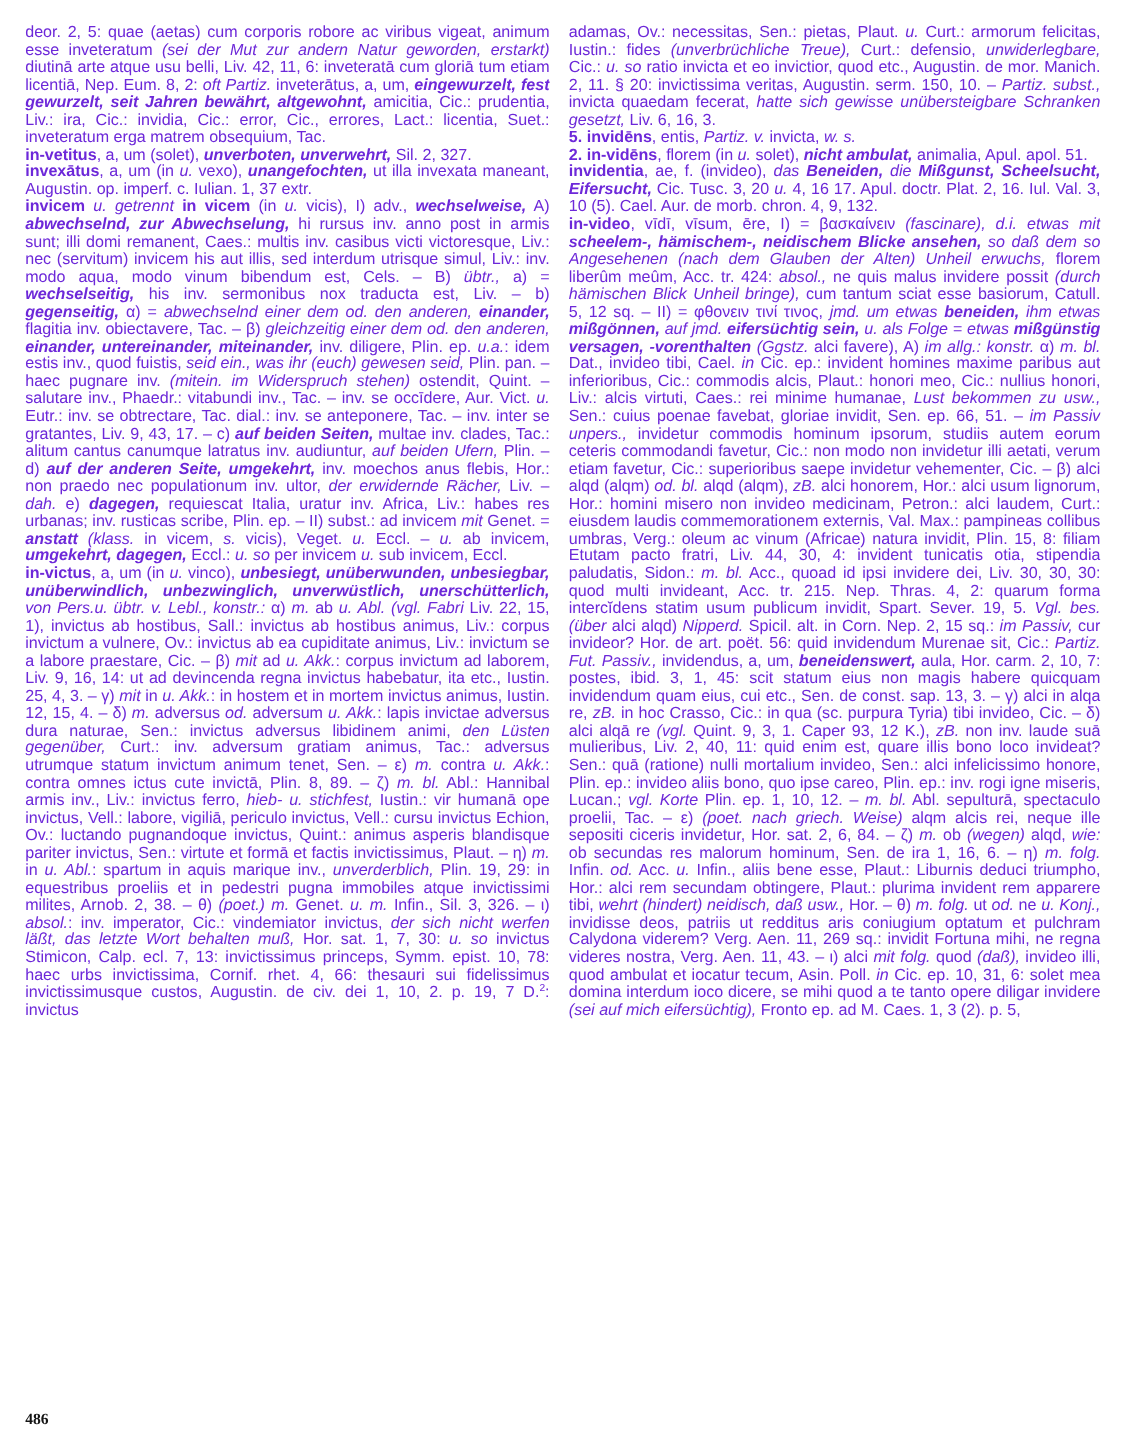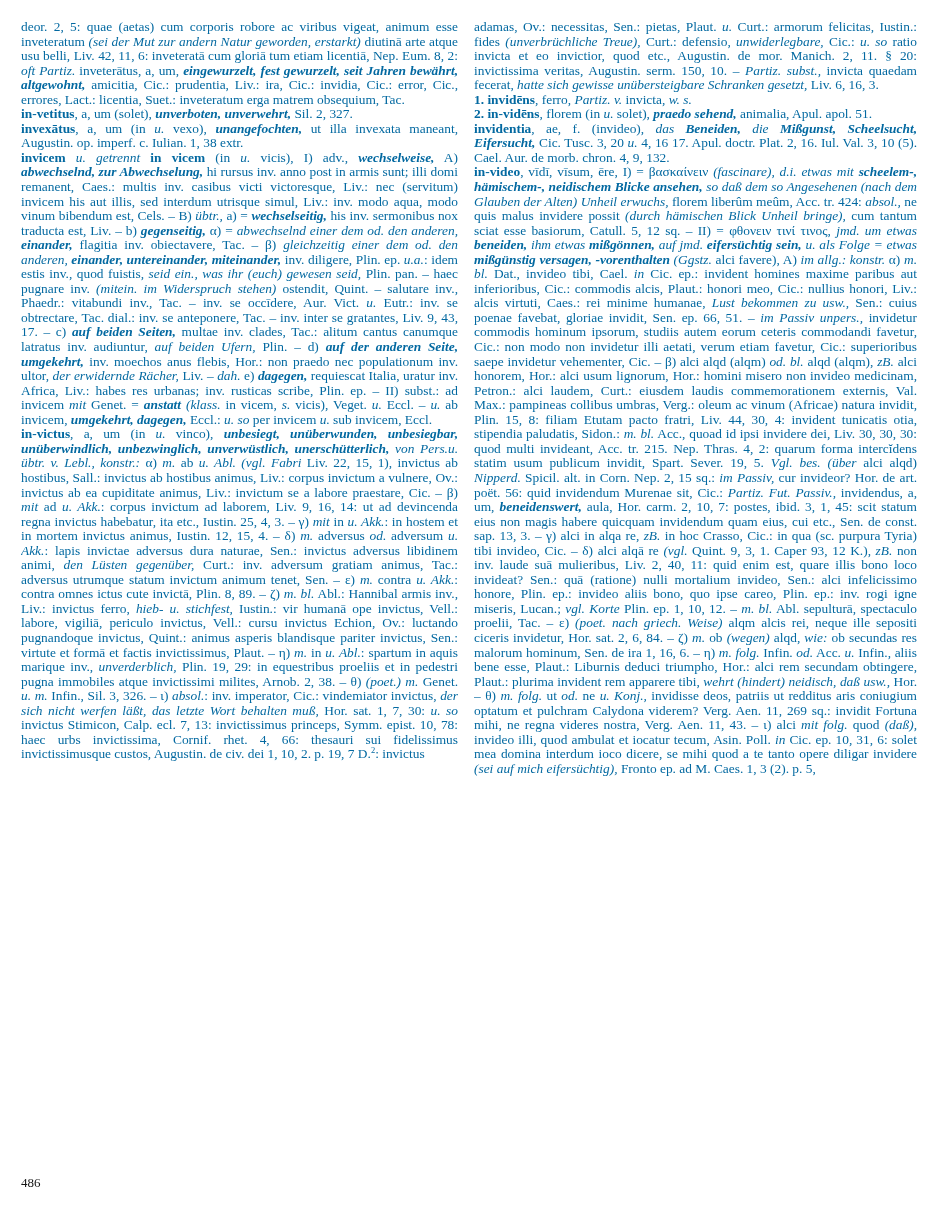--- a/index.html
+++ b/index.html
@@ -1,58 +1,59 @@
 <!DOCTYPE html>
 <html><head>
 <meta charset="utf-8">
 <style>
   html, body { margin: 0; padding: 0; background: #ffffff; }
   body { width: 935px; height: 1210px; overflow: hidden; }
   .page { padding: 20px 18px 0 21px; }
   .cols { display: flex; gap: 16px; }
   .col {
-    font-family: Liberation Serif, serif;
+    font-family: Liberation Sans, sans-serif;
     font-size: 13.4px;
     line-height: 14.55px;
-    color: #0369a1;
+    color: #6d28d9;
     text-align: justify;
     height: 1146px;
     overflow: hidden;
   }
   .col-left  { width: 437px; }
   .col-right { width: 443px; }
   p.entry { margin: 0; padding: 0; }
   .r-p  { }
   .r-b  { font-weight: bold; }
   .r-i  { font-style: italic; }
   .r-bi { font-weight: bold; font-style: italic; }
   .r-sup { vertical-align: super; font-size: 8.5px; line-height: 0; }
   .footer {
     font-family: "Liberation Serif", serif;
     font-size: 13px;
     color: #151515;
     margin-top: 9px;
+    font-weight: bold;
   }
 </style>
 </head>
 <body>
 
 <div class="page">
   <div class="cols">
     <div class="col col-left">
         <p class="entry"><span class="r-p">deor. 2, 5: quae (aetas) cum corporis robore ac viribus vigeat, animum esse inveteratum </span><span class="r-i">(sei der Mut zur andern Natur geworden, erstarkt)</span><span class="r-p"> diutinā arte atque usu belli, Liv. 42, 11, 6: inveteratā cum gloriā tum etiam licentiā, Nep. Eum. 8, 2: </span><span class="r-i">oft Partiz.</span><span class="r-p"> inveterātus, a, um, </span><span class="r-bi">eingewurzelt, fest gewurzelt, seit Jahren bewährt, altgewohnt,</span><span class="r-p"> amicitia, Cic.: prudentia, Liv.: ira, Cic.: invidia, Cic.: error, Cic., errores, Lact.: licentia, Suet.: inveteratum erga matrem obsequium, Tac.</span></p>
         <p class="entry"><span class="r-b">in-vetitus</span><span class="r-p">, a, um (solet), </span><span class="r-bi">unverboten, unverwehrt,</span><span class="r-p"> Sil. 2, 327.</span></p>
-        <p class="entry"><span class="r-b">invexātus</span><span class="r-p">, a, um (in </span><span class="r-i">u.</span><span class="r-p"> vexo), </span><span class="r-bi">unangefochten,</span><span class="r-p"> ut illa invexata maneant, Augustin. op. imperf. c. Iulian. 1, 38 extr.</span></p>
+        <p class="entry"><span class="r-b">invexātus</span><span class="r-p">, a, um (in </span><span class="r-i">u.</span><span class="r-p"> vexo), </span><span class="r-bi">unangefochten,</span><span class="r-p"> ut illa invexata maneant, Augustin. op. imperf. c. Iulian. 1, 37 extr.</span></p>
         <p class="entry"><span class="r-b">invicem</span><span class="r-p"> </span><span class="r-i">u. getrennt</span><span class="r-p"> </span><span class="r-b">in vicem</span><span class="r-p"> (in </span><span class="r-i">u.</span><span class="r-p"> vicis), I) adv., </span><span class="r-bi">wechselweise,</span><span class="r-p"> A) </span><span class="r-bi">abwechselnd, zur Abwechselung,</span><span class="r-p"> hi rursus inv. anno post in armis sunt; illi domi remanent, Caes.: multis inv. casibus victi victoresque, Liv.: nec (servitum) invicem his aut illis, sed interdum utrisque simul, Liv.: inv. modo aqua, modo vinum bibendum est, Cels. – B) </span><span class="r-i">übtr.,</span><span class="r-p"> a) = </span><span class="r-bi">wechselseitig,</span><span class="r-p"> his inv. sermonibus nox traducta est, Liv. – b) </span><span class="r-bi">gegenseitig,</span><span class="r-p"> α) = </span><span class="r-i">abwechselnd einer dem od. den anderen,</span><span class="r-bi"> einander,</span><span class="r-p"> flagitia inv. obiectavere, Tac. – β) </span><span class="r-i">gleichzeitig einer dem od. den anderen,</span><span class="r-bi"> einander, untereinander, miteinander,</span><span class="r-p"> inv. diligere, Plin. ep. </span><span class="r-i">u.a.</span><span class="r-p">: idem estis inv., quod fuistis, </span><span class="r-i">seid ein., was ihr (euch) gewesen seid,</span><span class="r-p"> Plin. pan. – haec pugnare inv. </span><span class="r-i">(mitein. im Widerspruch stehen)</span><span class="r-p"> ostendit, Quint. – salutare inv., Phaedr.: vitabundi inv., Tac. – inv. se occīdere, Aur. Vict. </span><span class="r-i">u.</span><span class="r-p"> Eutr.: inv. se obtrectare, Tac. dial.: inv. se anteponere, Tac. – inv. inter se gratantes, Liv. 9, 43, 17. – c) </span><span class="r-bi">auf beiden Seiten,</span><span class="r-p"> multae inv. clades, Tac.: alitum cantus canumque latratus inv. audiuntur, </span><span class="r-i">auf beiden Ufern,</span><span class="r-p"> Plin. – d) </span><span class="r-bi">auf der anderen Seite, umgekehrt,</span><span class="r-p"> inv. moechos anus flebis, Hor.: non praedo nec populationum inv. ultor, </span><span class="r-i">der erwidernde Rächer,</span><span class="r-p"> Liv. – </span><span class="r-i">dah.</span><span class="r-p"> e) </span><span class="r-bi">dagegen,</span><span class="r-p"> requiescat Italia, uratur inv. Africa, Liv.: habes res urbanas; inv. rusticas scribe, Plin. ep. – II) subst.: ad invicem </span><span class="r-i">mit</span><span class="r-p"> Genet. = </span><span class="r-bi">anstatt</span><span class="r-i"> (klass.</span><span class="r-p"> in vicem, </span><span class="r-i">s.</span><span class="r-p"> vicis), Veget. </span><span class="r-i">u.</span><span class="r-p"> Eccl. – </span><span class="r-i">u.</span><span class="r-p"> ab invicem, </span><span class="r-bi">umgekehrt, dagegen,</span><span class="r-p"> Eccl.: </span><span class="r-i">u. so</span><span class="r-p"> per invicem </span><span class="r-i">u.</span><span class="r-p"> sub invicem, Eccl.</span></p>
         <p class="entry"><span class="r-b">in-victus</span><span class="r-p">, a, um (in </span><span class="r-i">u.</span><span class="r-p"> vinco), </span><span class="r-bi">unbesiegt, unüberwunden, unbesiegbar, unüberwindlich, unbezwinglich, unverwüstlich, unerschütterlich,</span><span class="r-i"> von Pers.u. übtr. v. Lebl., konstr.:</span><span class="r-p"> α) </span><span class="r-i">m.</span><span class="r-p"> ab </span><span class="r-i">u. Abl. (vgl. Fabri</span><span class="r-p"> Liv. 22, 15, 1), invictus ab hostibus, Sall.: invictus ab hostibus animus, Liv.: corpus invictum a vulnere, Ov.: invictus ab ea cupiditate animus, Liv.: invictum se a labore praestare, Cic. – β) </span><span class="r-i">mit</span><span class="r-p"> ad </span><span class="r-i">u. Akk.</span><span class="r-p">: corpus invictum ad laborem, Liv. 9, 16, 14: ut ad devincenda regna invictus habebatur, ita etc., Iustin. 25, 4, 3. – γ) </span><span class="r-i">mit</span><span class="r-p"> in </span><span class="r-i">u. Akk.</span><span class="r-p">: in hostem et in mortem invictus animus, Iustin. 12, 15, 4. – δ) </span><span class="r-i">m.</span><span class="r-p"> adversus </span><span class="r-i">od.</span><span class="r-p"> adversum </span><span class="r-i">u. Akk.</span><span class="r-p">: lapis invictae adversus dura naturae, Sen.: invictus adversus libidinem animi, </span><span class="r-i">den Lüsten gegenüber,</span><span class="r-p"> Curt.: inv. adversum gratiam animus, Tac.: adversus utrumque statum invictum animum tenet, Sen. – ε) </span><span class="r-i">m.</span><span class="r-p"> contra </span><span class="r-i">u. Akk.</span><span class="r-p">: contra omnes ictus cute invictā, Plin. 8, 89. – ζ) </span><span class="r-i">m. bl.</span><span class="r-p"> Abl.: Hannibal armis inv., Liv.: invictus ferro, </span><span class="r-i">hieb- u. stichfest,</span><span class="r-p"> Iustin.: vir humanā ope invictus, Vell.: labore, vigiliā, periculo invictus, Vell.: cursu invictus Echion, Ov.: luctando pugnandoque invictus, Quint.: animus asperis blandisque pariter invictus, Sen.: virtute et formā et factis invictissimus, Plaut. – η) </span><span class="r-i">m.</span><span class="r-p"> in </span><span class="r-i">u. Abl.</span><span class="r-p">: spartum in aquis marique inv., </span><span class="r-i">unverderblich,</span><span class="r-p"> Plin. 19, 29: in equestribus proeliis et in pedestri pugna immobiles atque invictissimi milites, Arnob. 2, 38. – θ) </span><span class="r-i">(poet.) m.</span><span class="r-p"> Genet. </span><span class="r-i">u. m.</span><span class="r-p"> Infin., Sil. 3, 326. – ι) </span><span class="r-i">absol.</span><span class="r-p">: inv. imperator, Cic.: vindemiator invictus, </span><span class="r-i">der sich nicht werfen läßt, das letzte Wort behalten muß,</span><span class="r-p"> Hor. sat. 1, 7, 30: </span><span class="r-i">u. so</span><span class="r-p"> invictus Stimicon, Calp. ecl. 7, 13: invictissimus princeps, Symm. epist. 10, 78: haec urbs invictissima, Cornif. rhet. 4, 66: thesauri sui fidelissimus invictissimusque custos, Augustin. de civ. dei 1, 10, 2. p. 19, 7 D.</span><span class="r-sup">2</span><span class="r-p">: invictus</span></p>
       </div>
     <div class="col col-right">
         <p class="entry"><span class="r-p">adamas, Ov.: necessitas, Sen.: pietas, Plaut. </span><span class="r-i">u.</span><span class="r-p"> Curt.: armorum felicitas, Iustin.: fides </span><span class="r-i">(unverbrüchliche Treue),</span><span class="r-p"> Curt.: defensio, </span><span class="r-i">unwiderlegbare,</span><span class="r-p"> Cic.: </span><span class="r-i">u. so</span><span class="r-p"> ratio invicta et eo invictior, quod etc., Augustin. de mor. Manich. 2, 11. § 20: invictissima veritas, Augustin. serm. 150, 10. – </span><span class="r-i">Partiz. subst.,</span><span class="r-p"> invicta quaedam fecerat, </span><span class="r-i">hatte sich gewisse unübersteigbare Schranken gesetzt,</span><span class="r-p"> Liv. 6, 16, 3.</span></p>
-        <p class="entry"><span class="r-b">1. invidēns</span><span class="r-p">, ferro, </span><span class="r-i">Partiz. v.</span><span class="r-p"> invicta, </span><span class="r-i">w. s.</span></p>
-        <p class="entry"><span class="r-b">2. in-vidēns</span><span class="r-p">, florem (in </span><span class="r-i">u.</span><span class="r-p"> solet), </span><span class="r-bi">praedo sehend,</span><span class="r-p"> animalia, Apul. apol. 51.</span></p>
+        <p class="entry"><span class="r-b">5. invidēns</span><span class="r-p">, entis, </span><span class="r-i">Partiz. v.</span><span class="r-p"> invicta, </span><span class="r-i">w. s.</span></p>
+        <p class="entry"><span class="r-b">2. in-vidēns</span><span class="r-p">, florem (in </span><span class="r-i">u.</span><span class="r-p"> solet), </span><span class="r-bi">nicht ambulat,</span><span class="r-p"> animalia, Apul. apol. 51.</span></p>
         <p class="entry"><span class="r-b">invidentia</span><span class="r-p">, ae, f. (invideo), </span><span class="r-i">das </span><span class="r-bi">Beneiden,</span><span class="r-i"> die </span><span class="r-bi">Mißgunst, Scheelsucht, Eifersucht,</span><span class="r-p"> Cic. Tusc. 3, 20 </span><span class="r-i">u.</span><span class="r-p"> 4, 16 17. Apul. doctr. Plat. 2, 16. Iul. Val. 3, 10 (5). Cael. Aur. de morb. chron. 4, 9, 132.</span></p>
         <p class="entry"><span class="r-b">in-video</span><span class="r-p">, vīdī, vīsum, ēre, I) = βασκαίνειν </span><span class="r-i">(fascinare), d.i. etwas mit </span><span class="r-bi">scheelem-, hämischem-, neidischem Blicke ansehen,</span><span class="r-i"> so daß dem so Angesehenen (nach dem Glauben der Alten) Unheil erwuchs,</span><span class="r-p"> florem liberûm meûm, Acc. tr. 424: </span><span class="r-i">absol.,</span><span class="r-p"> ne quis malus invidere possit </span><span class="r-i">(durch hämischen Blick Unheil bringe),</span><span class="r-p"> cum tantum sciat esse basiorum, Catull. 5, 12 sq. – II) = φθονειν τινί τινος, </span><span class="r-i">jmd. um etwas </span><span class="r-bi">beneiden,</span><span class="r-i"> ihm etwas </span><span class="r-bi">mißgönnen,</span><span class="r-i"> auf jmd. </span><span class="r-bi">eifersüchtig sein,</span><span class="r-i"> u. als Folge = etwas </span><span class="r-bi">mißgünstig versagen, -vorenthalten</span><span class="r-i"> (Ggstz.</span><span class="r-p"> alci favere), A) </span><span class="r-i">im allg.: konstr.</span><span class="r-p"> α) </span><span class="r-i">m. bl.</span><span class="r-p"> Dat., invideo tibi, Cael. </span><span class="r-i">in</span><span class="r-p"> Cic. ep.: invident homines maxime paribus aut inferioribus, Cic.: commodis alcis, Plaut.: honori meo, Cic.: nullius honori, Liv.: alcis virtuti, Caes.: rei minime humanae, </span><span class="r-i">Lust bekommen zu usw.,</span><span class="r-p"> Sen.: cuius poenae favebat, gloriae invidit, Sen. ep. 66, 51. – </span><span class="r-i">im Passiv unpers.,</span><span class="r-p"> invidetur commodis hominum ipsorum, studiis autem eorum ceteris commodandi favetur, Cic.: non modo non invidetur illi aetati, verum etiam favetur, Cic.: superioribus saepe invidetur vehementer, Cic. – β) alci alqd (alqm) </span><span class="r-i">od. bl.</span><span class="r-p"> alqd (alqm), </span><span class="r-i">zB.</span><span class="r-p"> alci honorem, Hor.: alci usum lignorum, Hor.: homini misero non invideo medicinam, Petron.: alci laudem, Curt.: eiusdem laudis commemorationem externis, Val. Max.: pampineas collibus umbras, Verg.: oleum ac vinum (Africae) natura invidit, Plin. 15, 8: filiam Etutam pacto fratri, Liv. 44, 30, 4: invident tunicatis otia, stipendia paludatis, Sidon.: </span><span class="r-i">m. bl.</span><span class="r-p"> Acc., quoad id ipsi invidere dei, Liv. 30, 30, 30: quod multi invideant, Acc. tr. 215. Nep. Thras. 4, 2: quarum forma intercĭdens statim usum publicum invidit, Spart. Sever. 19, 5. </span><span class="r-i">Vgl. bes. (über</span><span class="r-p"> alci alqd) </span><span class="r-i">Nipperd.</span><span class="r-p"> Spicil. alt. in Corn. Nep. 2, 15 sq.: </span><span class="r-i">im Passiv,</span><span class="r-p"> cur invideor? Hor. de art. poët. 56: quid invidendum Murenae sit, Cic.: </span><span class="r-i">Partiz. Fut. Passiv.,</span><span class="r-p"> invidendus, a, um, </span><span class="r-bi">beneidenswert,</span><span class="r-p"> aula, Hor. carm. 2, 10, 7: postes, ibid. 3, 1, 45: scit statum eius non magis habere quicquam invidendum quam eius, cui etc., Sen. de const. sap. 13, 3. – γ) alci in alqa re, </span><span class="r-i">zB.</span><span class="r-p"> in hoc Crasso, Cic.: in qua (sc. purpura Tyria) tibi invideo, Cic. – δ) alci alqā re </span><span class="r-i">(vgl.</span><span class="r-p"> Quint. 9, 3, 1. Caper 93, 12 K.), </span><span class="r-i">zB.</span><span class="r-p"> non inv. laude suā mulieribus, Liv. 2, 40, 11: quid enim est, quare illis bono loco invideat? Sen.: quā (ratione) nulli mortalium invideo, Sen.: alci infelicissimo honore, Plin. ep.: invideo aliis bono, quo ipse careo, Plin. ep.: inv. rogi igne miseris, Lucan.; </span><span class="r-i">vgl. Korte</span><span class="r-p"> Plin. ep. 1, 10, 12. – </span><span class="r-i">m. bl.</span><span class="r-p"> Abl. sepulturā, spectaculo proelii, Tac. – ε) </span><span class="r-i">(poet. nach griech. Weise)</span><span class="r-p"> alqm alcis rei, neque ille sepositi ciceris invidetur, Hor. sat. 2, 6, 84. – ζ) </span><span class="r-i">m.</span><span class="r-p"> ob </span><span class="r-i">(wegen)</span><span class="r-p"> alqd, </span><span class="r-i">wie:</span><span class="r-p"> ob secundas res malorum hominum, Sen. de ira 1, 16, 6. – η) </span><span class="r-i">m. folg.</span><span class="r-p"> Infin. </span><span class="r-i">od.</span><span class="r-p"> Acc. </span><span class="r-i">u.</span><span class="r-p"> Infin., aliis bene esse, Plaut.: Liburnis deduci triumpho, Hor.: alci rem secundam obtingere, Plaut.: plurima invident rem apparere tibi, </span><span class="r-i">wehrt (hindert) neidisch, daß usw.,</span><span class="r-p"> Hor. – θ) </span><span class="r-i">m. folg.</span><span class="r-p"> ut </span><span class="r-i">od.</span><span class="r-p"> ne </span><span class="r-i">u. Konj.,</span><span class="r-p"> invidisse deos, patriis ut redditus aris coniugium optatum et pulchram Calydona viderem? Verg. Aen. 11, 269 sq.: invidit Fortuna mihi, ne regna videres nostra, Verg. Aen. 11, 43. – ι) alci </span><span class="r-i">mit folg.</span><span class="r-p"> quod </span><span class="r-i">(daß),</span><span class="r-p"> invideo illi, quod ambulat et iocatur tecum, Asin. Poll. </span><span class="r-i">in</span><span class="r-p"> Cic. ep. 10, 31, 6: solet mea domina interdum ioco dicere, se mihi quod a te tanto opere diligar invidere </span><span class="r-i">(sei auf mich eifersüchtig),</span><span class="r-p"> Fronto ep. ad M. Caes. 1, 3 (2). p. 5,</span></p>
       </div>
   </div>
   <div class="footer">
     <span>486</span>
   </div>
 </div>
 
 </body></html>

